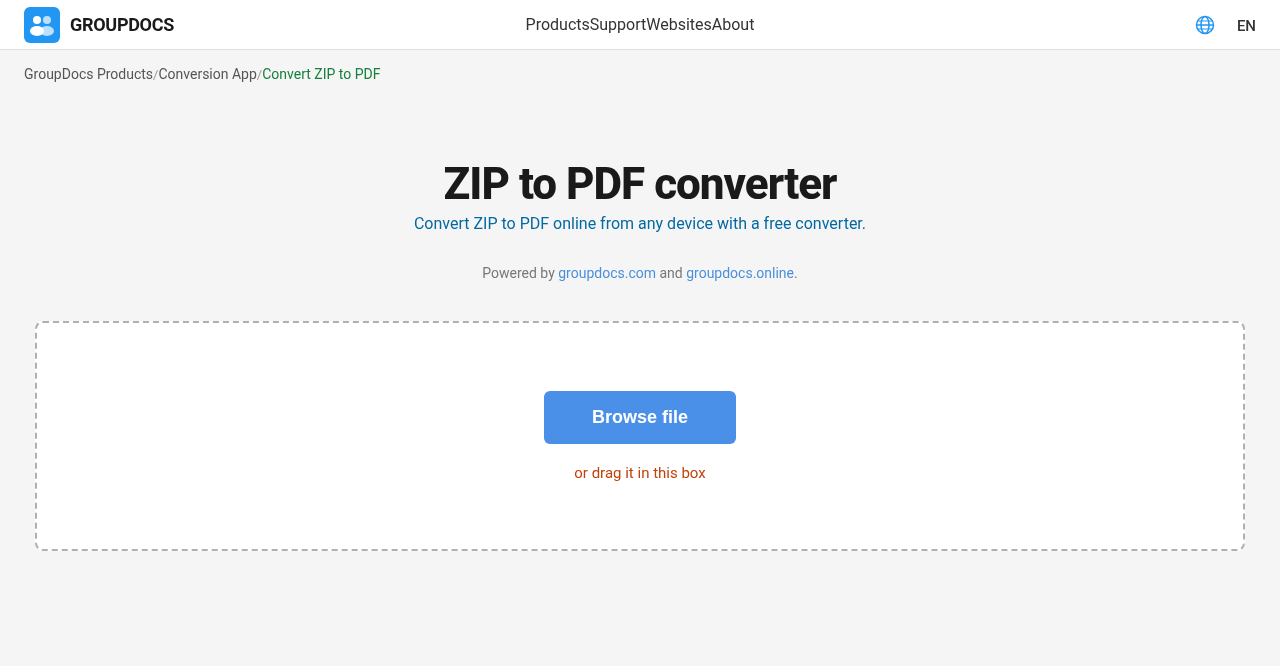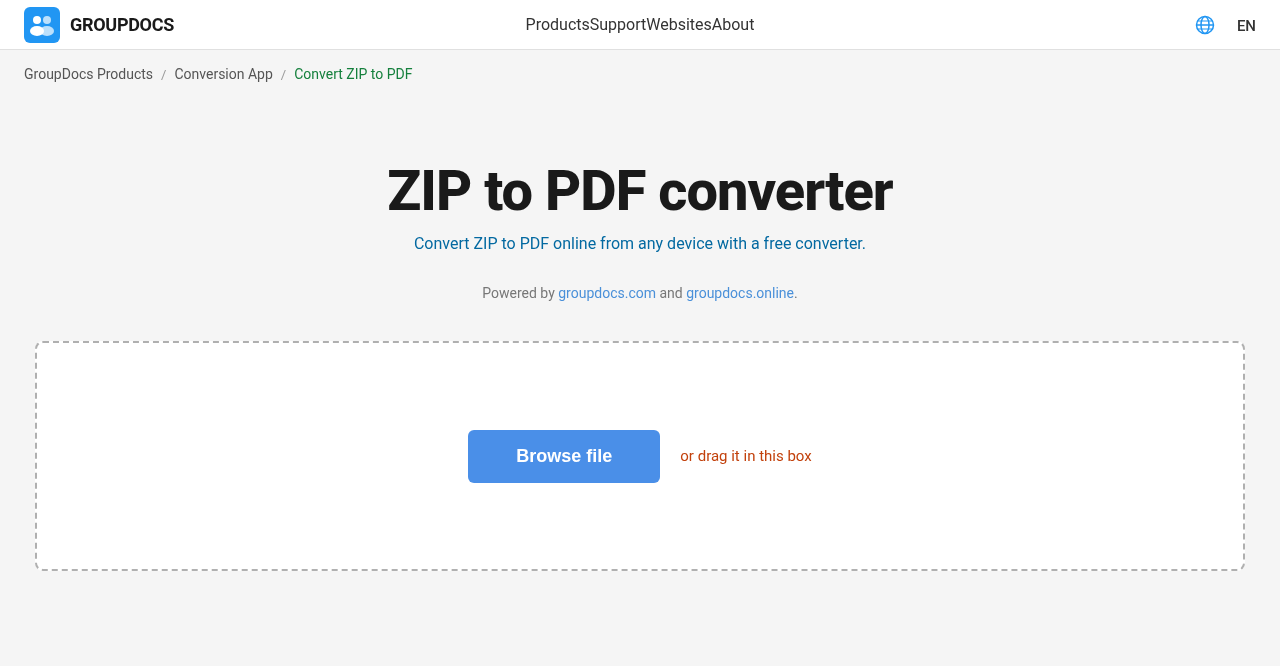--- a/index.html
+++ b/index.html
@@ -74,21 +74,20 @@
       font-size: 15px;
       color: #333;
       font-weight: 500;
     }
 
     
     .breadcrumb {
       padding: 16px 24px;
       display: flex;
       align-items: center;
-      gap: 8px;
       font-size: 14px;
       background-color: #f5f5f5;
     }
 
     .breadcrumb-link {
       color: #555;
       text-decoration: none;
       cursor: pointer;
     }
 
@@ -104,25 +103,25 @@
 
     
     main {
       display: flex;
       flex-direction: column;
       align-items: center;
       padding: 60px 24px 40px;
     }
 
     .page-title {
-      font-size: 56px;
+      font-size: 44px;
       font-weight: 800;
       color: #1a1a1a;
       text-align: center;
-      margin-bottom: 10px;
+      margin-bottom: 4px;
       letter-spacing: -1px;
     }
 
     .page-subtitle {
       font-size: 16px;
       color: #0369a1;
       text-align: center;
       margin-bottom: 32px;
     }
 
@@ -139,21 +138,21 @@
     }
 
     
     .drop-zone {
       width: 1210px;
       min-height: 230px;
       border: 2px dashed #b0b0b0;
       border-radius: 8px;
       background-color: #ffffff;
       display: flex;
-      flex-direction: row;
+      flex-direction: column;
       align-items: center;
       justify-content: center;
       gap: 20px;
       padding: 40px;
     }
 
     .browse-button {
       background-color: #4a8fe8;
       color: #ffffff;
       border: none;

